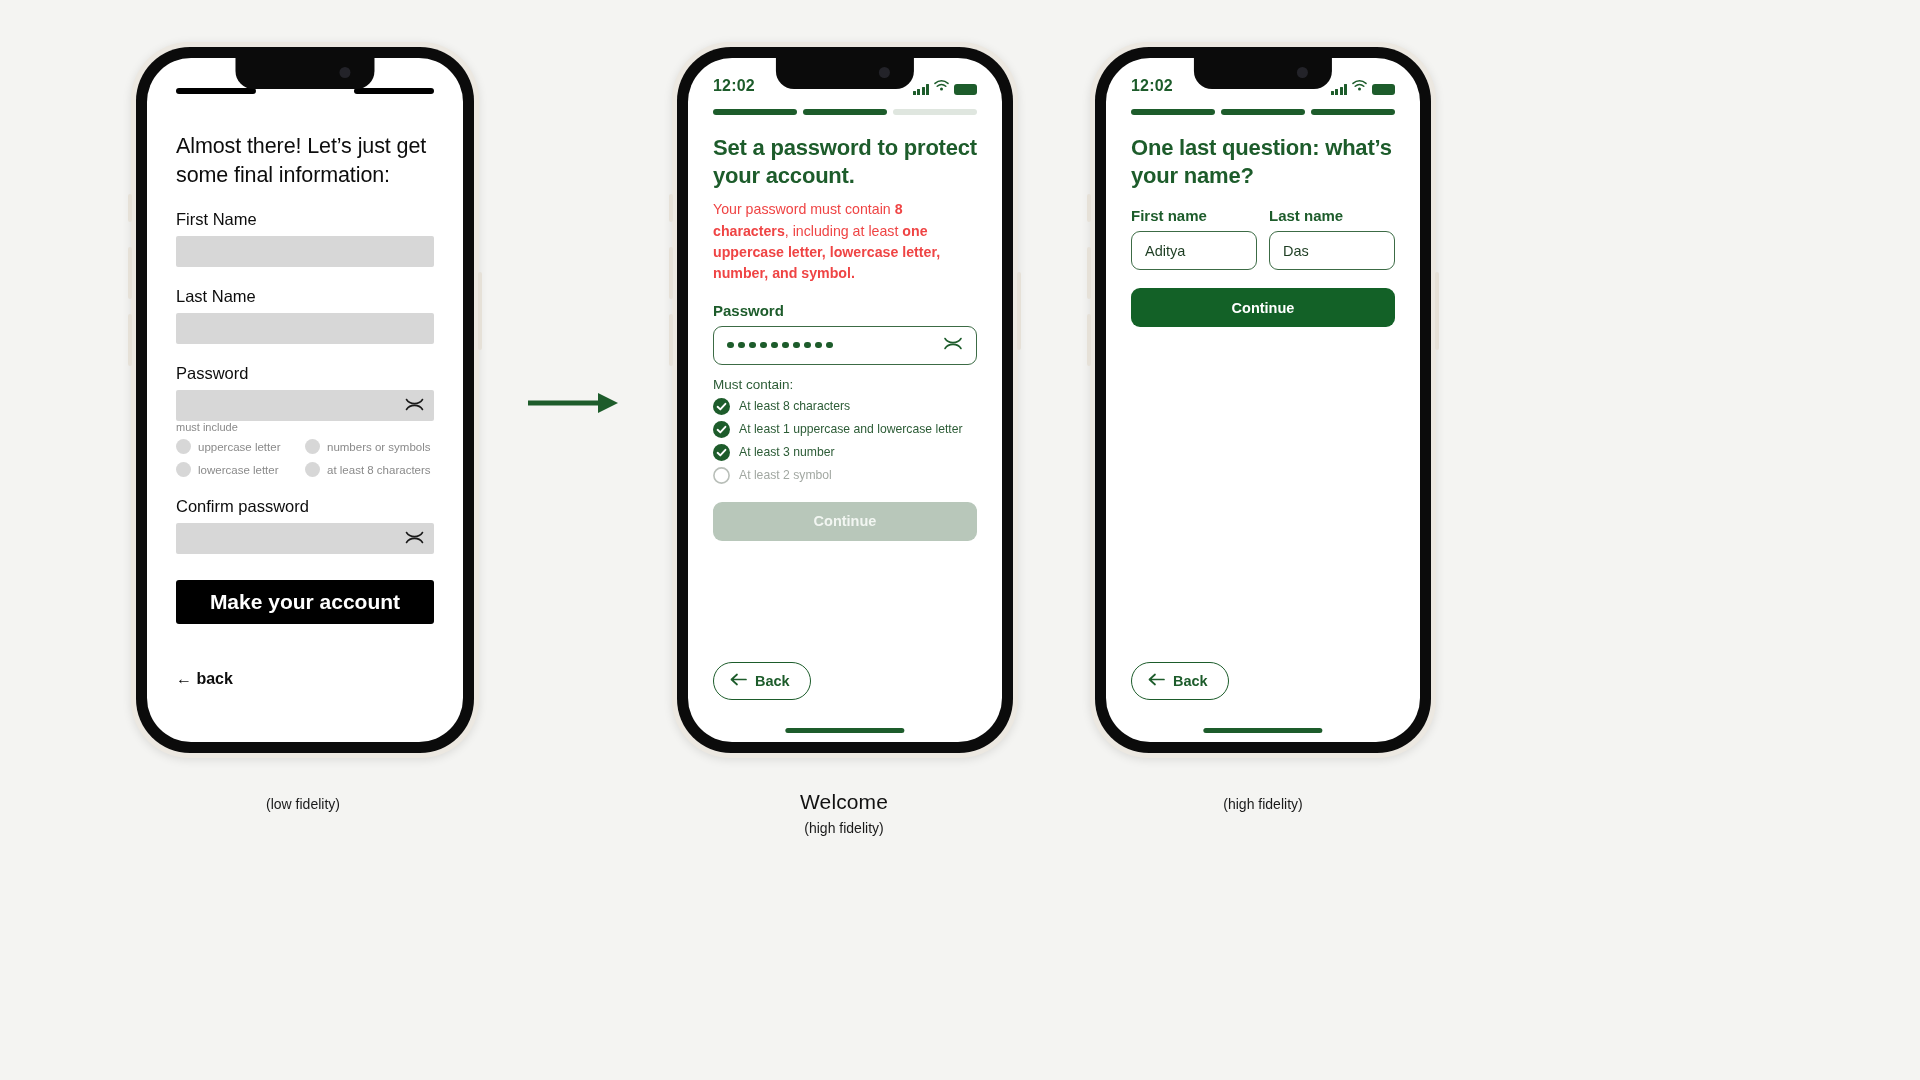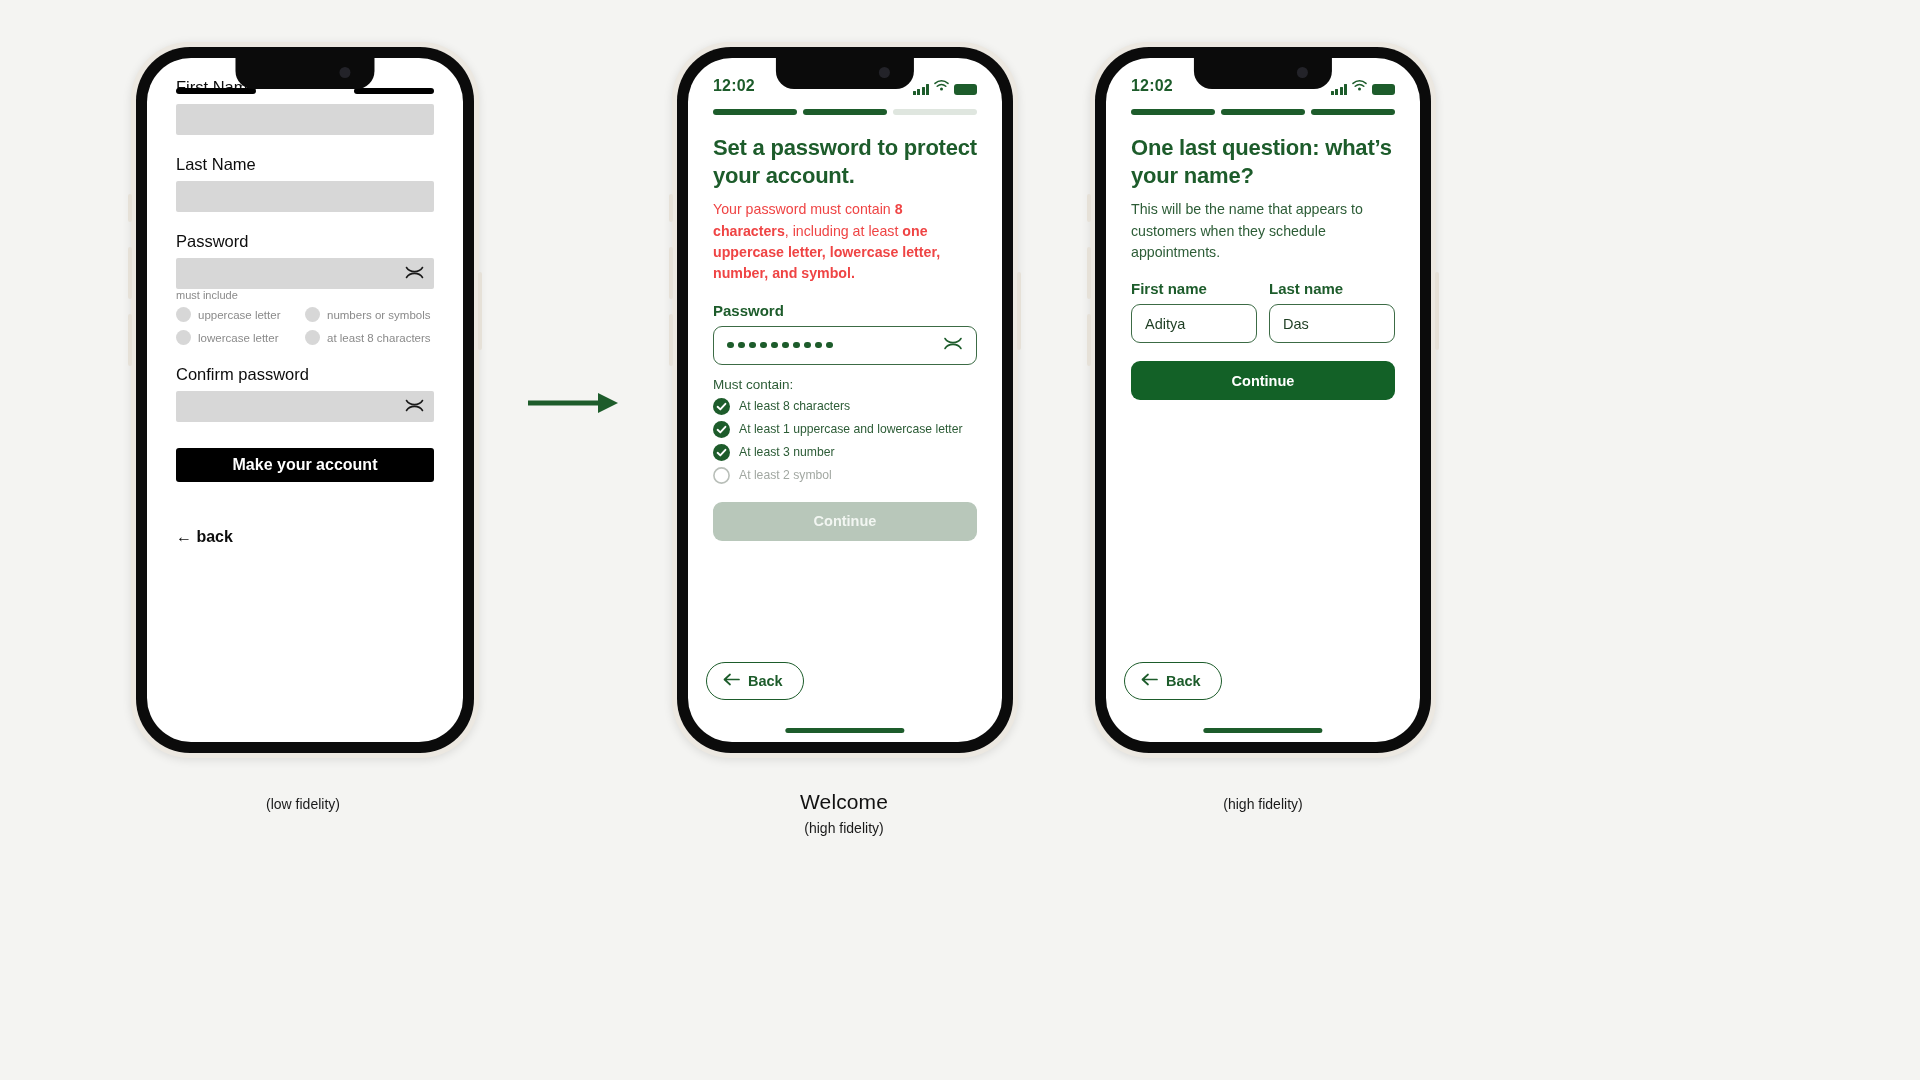--- a/index.html
+++ b/index.html
@@ -81,23 +81,23 @@
     margin-top: 7px; height: 31px; background: #d7d7d7; border-radius: 2px;
     position: relative;
   }
   .lofi-eye { position: absolute; right: 10px; top: 50%; transform: translateY(-50%); }
   .lofi-must { font-size: 11px; color: #8a8a8a; }
   .lofi-reqs { margin-top: 6px; display: grid; grid-template-columns: 1fr 1fr; row-gap: 8px; }
   .lofi-req { display: flex; align-items: center; gap: 7px; }
   .lofi-dot { width: 15px; height: 15px; border-radius: 50%; background: #d7d7d7; flex: none; }
   .lofi-req span { font-size: 11.5px; color: #8a8a8a; }
   .lofi-cta {
-    margin-top: 26px; height: 34px; background: #000; border-radius: 3px;
+    margin-top: 26px; height: 44px; background: #000; border-radius: 3px;
     display: flex; align-items: center; justify-content: center;
-    color: #fff; font-size: 16px; font-weight: 700;
+    color: #fff; font-size: 21px; font-weight: 700;
   }
   .lofi-back { margin-top: 46px; font-size: 16px; font-weight: 700; color: #0d0d0d; }
 
   
   #phone2 { left: 672px; top: 42px; width: 346px; height: 716px; }
   #phone3 { left: 1090px; top: 42px; width: 346px; height: 716px; }
   .hifi .phone-screen { padding: 0 25px; }
 
   .statusbar {
     position: relative; z-index: 31;
@@ -142,21 +142,21 @@
     margin-top: 18px; height: 39px; border-radius: 9px;
     display: flex; align-items: center; justify-content: center;
     font-size: 14.5px; font-weight: 700;
   }
   .name-row { display: flex; gap: 12px; margin-top: 17px; }
   .name-col { flex: 1; }
   .name-col .hifi-label { margin-top: 0; }
   .name-col .hifi-input { font-size: 14.5px; }
 
   .back-pill {
-    position: absolute; left: 18px; bottom: 42px;
+    position: absolute; left: 25px; bottom: 42px;
     height: 38px; padding: 0 20px 0 16px;
     border: 1.4px solid #1d5c2b; border-radius: 21px;
     display: flex; align-items: center; gap: 8px;
     font-size: 14.5px; font-weight: 700; background: #fff;
   }
 </style>
 </head>
 <body>
 
 <div class="canvas">
@@ -171,20 +171,21 @@
         <div class="phone-screen">
           <div class="notch">
             <div class="notch-cam"></div>
           </div>
 
           <div class="lofi-topbars">
             <div class="lofi-bar"></div>
             <div class="lofi-bar"></div>
           </div>
 
+          <div class="lofi-h1">Almost there! Let’s just get some final information:</div>
 
           <div>
             <div class="lofi-label">First Name</div>
             <div class="lofi-input"></div>
           </div>
 
           <div>
             <div class="lofi-label">Last Name</div>
             <div class="lofi-input"></div>
           </div>
@@ -409,21 +410,20 @@
             </div>
           </div>
 
           <div class="progress">
             <i style="background:#1d5c2b"></i>
             <i style="background:#1d5c2b"></i>
             <i style="background:#1d5c2b"></i>
           </div>
 
           <div class="hifi-h1" style="color:#1d5c2b">One last question: what’s your name?</div>
-          <div class="hifi-p" style="color:#2c5c36">This will be the name that appears to customers when they schedule appointments.</div>
 
           <div class="name-row">
             <div class="name-col">
               <div class="hifi-label" style="color:#1d5c2b">First name</div>
               <div class="hifi-input" style="color:#1d3d22">Aditya</div>
             </div>
             <div class="name-col">
               <div class="hifi-label" style="color:#1d5c2b">Last name</div>
               <div class="hifi-input" style="color:#1d3d22">Das</div>
             </div>

